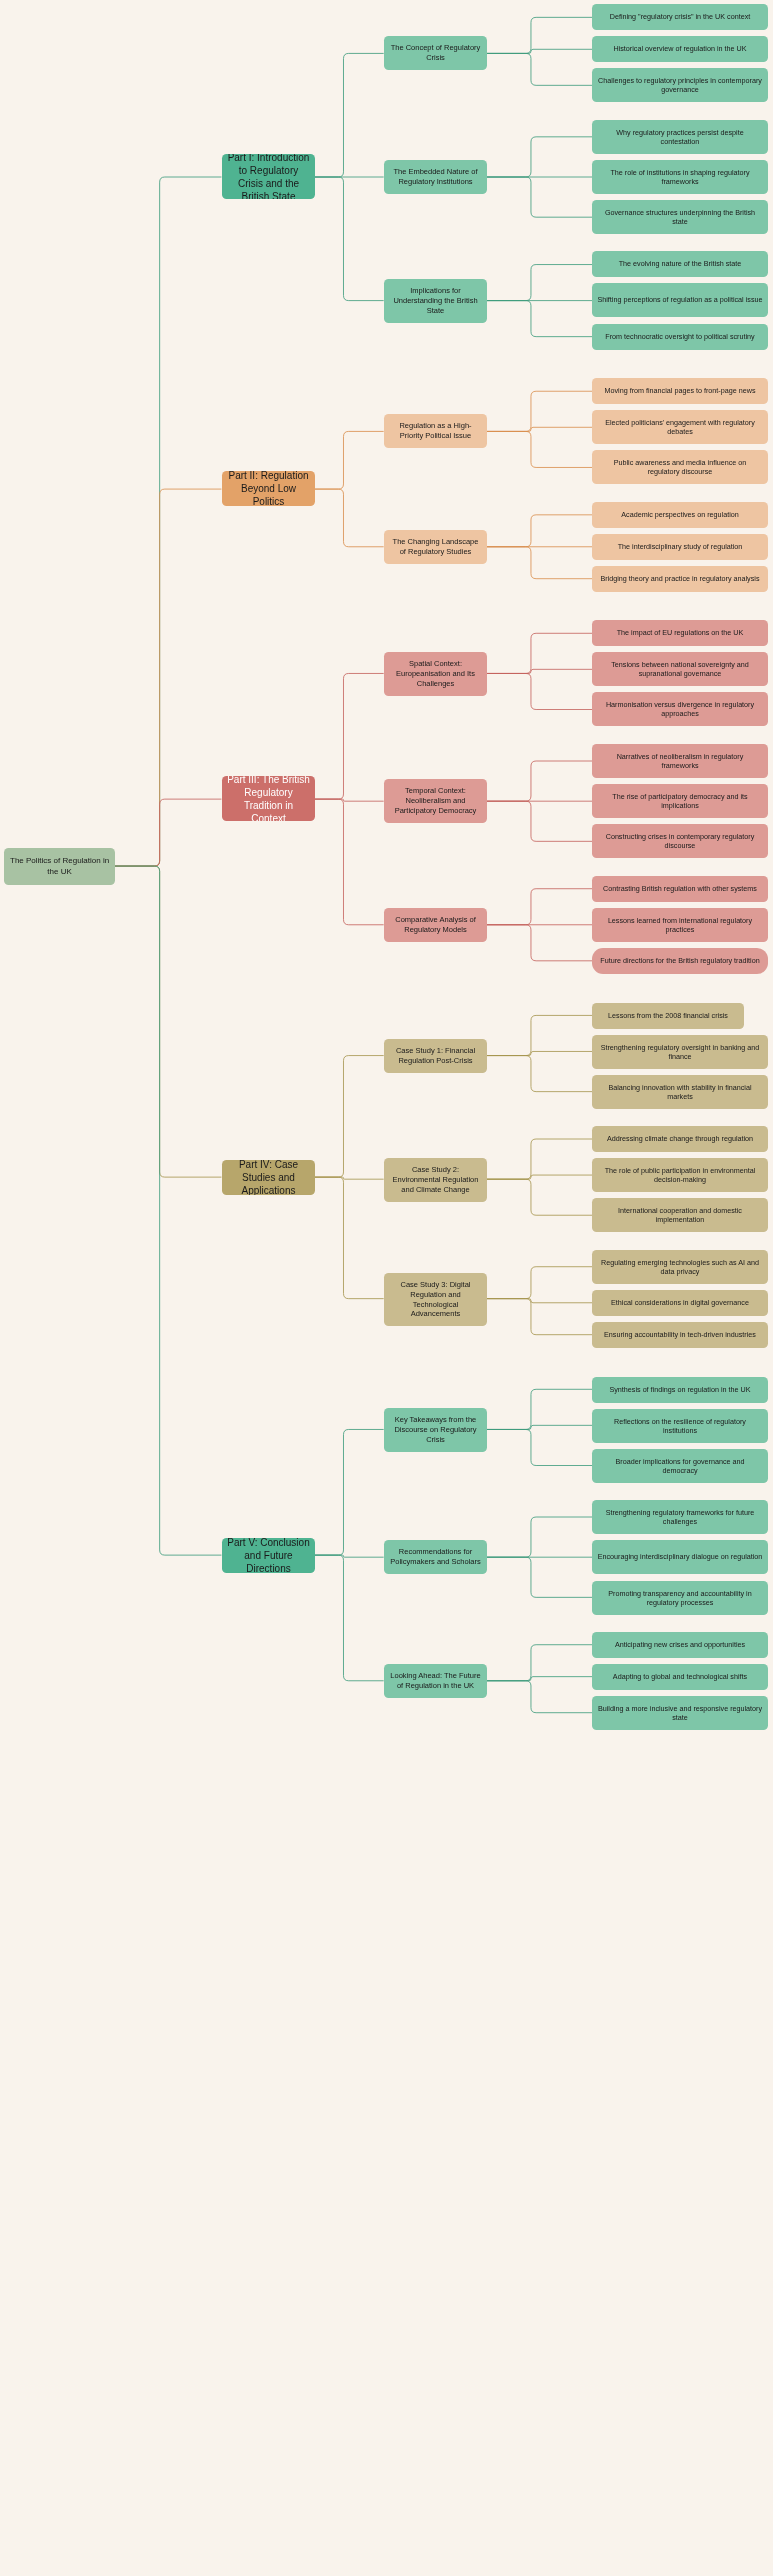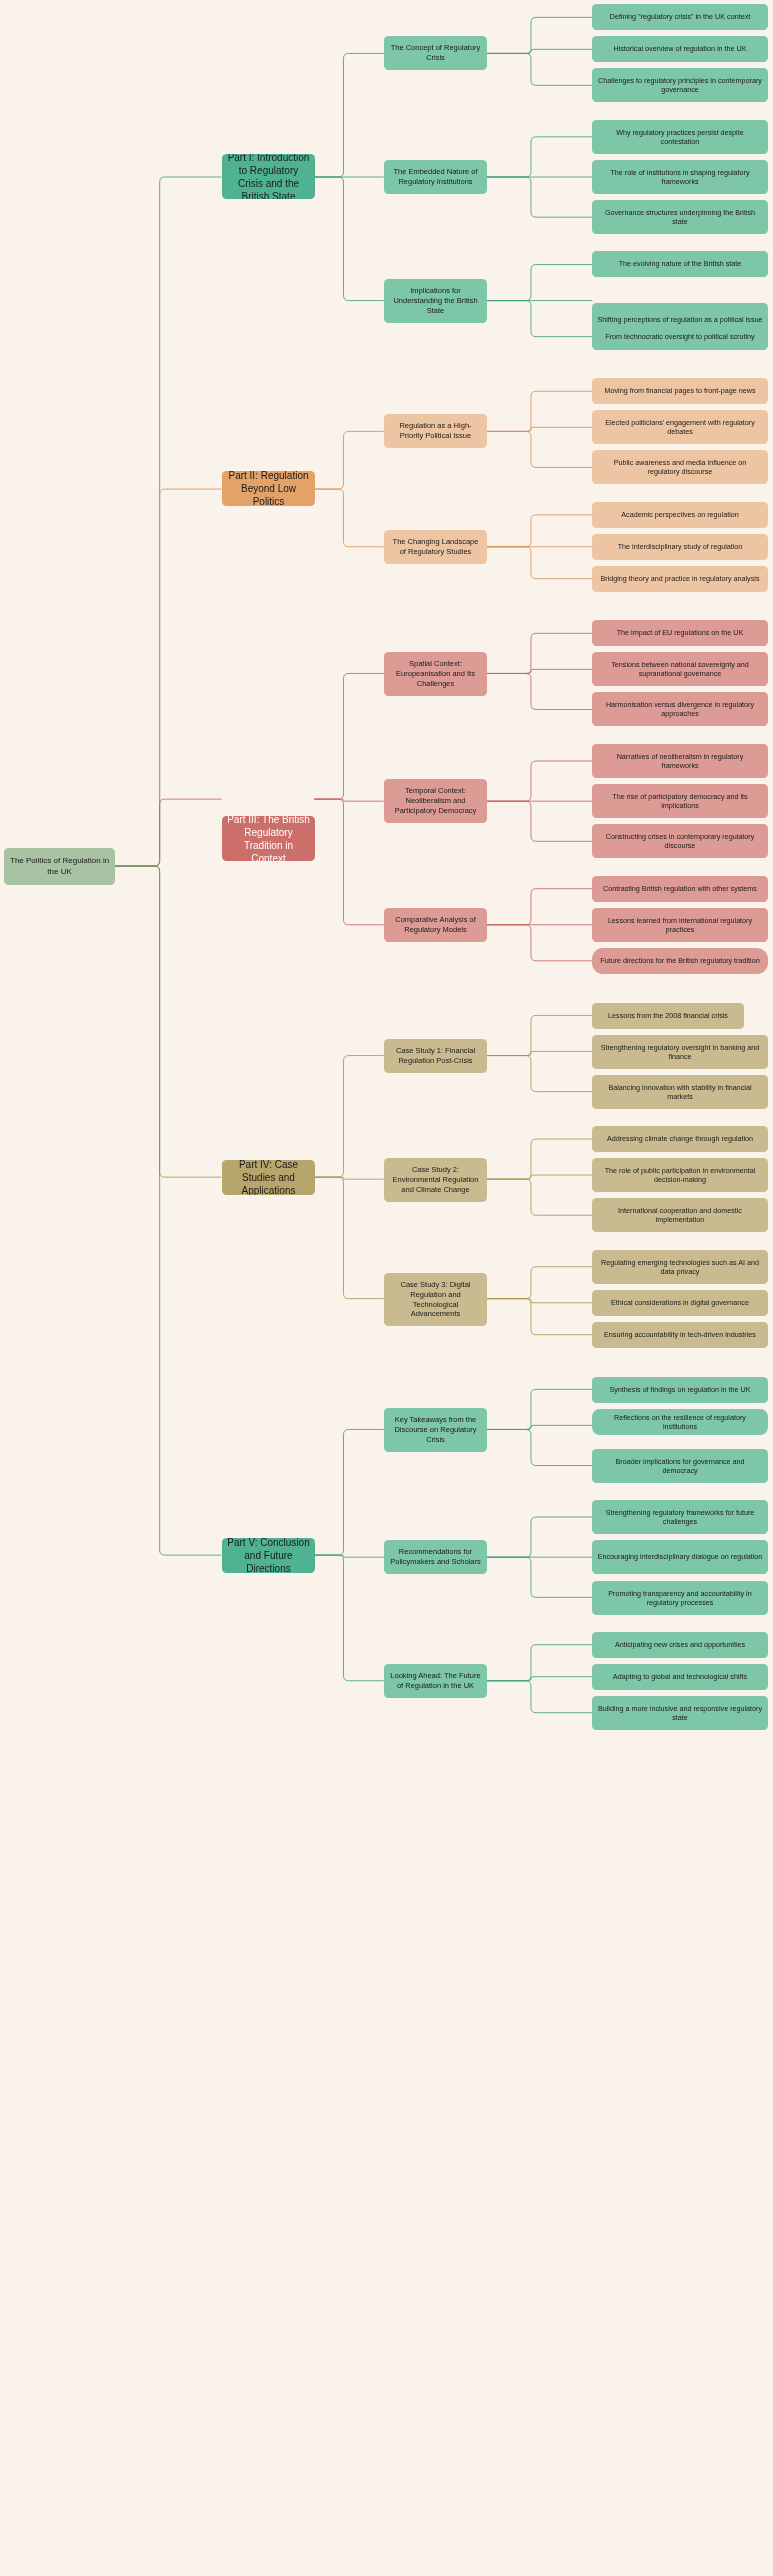--- a/index.html
+++ b/index.html
@@ -153,21 +153,21 @@
       </div>
       <div class="node node-l3" style="left: 592px; top: 200px; width: 176px; height: 34px; background: rgb(126, 198, 168); color: rgb(26, 26, 26);">
         <span>Governance structures underpinning the British state</span>
       </div>
       <div class="node node-l2" style="left: 384px; top: 279px; width: 103px; height: 44px; background: rgb(126, 198, 168); color: rgb(26, 26, 26);">
         <span>Implications for Understanding the British State</span>
       </div>
       <div class="node node-l3" style="left: 592px; top: 251px; width: 176px; height: 26px; background: rgb(126, 198, 168); color: rgb(26, 26, 26);">
         <span>The evolving nature of the British state</span>
       </div>
-      <div class="node node-l3" style="left: 592px; top: 283px; width: 176px; height: 34px; background: rgb(126, 198, 168); color: rgb(26, 26, 26); margin-top: 20px;">
+      <div class="node node-l3" style="left: 592px; top: 283px; width: 176px; height: 34px; background: rgb(126, 198, 168); color: rgb(26, 26, 26);">
         <span>Shifting perceptions of regulation as a political issue</span>
       </div>
       <div class="node node-l3" style="left: 592px; top: 324px; width: 176px; height: 26px; background: rgb(126, 198, 168); color: rgb(26, 26, 26);">
         <span>From technocratic oversight to political scrutiny</span>
       </div>
       <div class="node node-l1" style="left: 222px; top: 471px; width: 93px; height: 35px; background: rgb(227, 162, 104); color: rgb(26, 26, 26);">
         <span>Part II: Regulation Beyond Low Politics</span>
       </div>
       <div class="node node-l2" style="left: 384px; top: 414px; width: 103px; height: 34px; background: rgb(238, 197, 162); color: rgb(26, 26, 26);">
         <span>Regulation as a High-Priority Political Issue</span>
@@ -186,21 +186,21 @@
       </div>
       <div class="node node-l3" style="left: 592px; top: 502px; width: 176px; height: 26px; background: rgb(238, 197, 162); color: rgb(26, 26, 26);">
         <span>Academic perspectives on regulation</span>
       </div>
       <div class="node node-l3" style="left: 592px; top: 534px; width: 176px; height: 26px; background: rgb(238, 197, 162); color: rgb(26, 26, 26);">
         <span>The interdisciplinary study of regulation</span>
       </div>
       <div class="node node-l3" style="left: 592px; top: 566px; width: 176px; height: 26px; background: rgb(238, 197, 162); color: rgb(26, 26, 26);">
         <span>Bridging theory and practice in regulatory analysis</span>
       </div>
-      <div class="node node-l1" style="left: 222px; top: 776px; width: 93px; height: 45px; background: rgb(204, 111, 106); color: rgb(255, 255, 255); margin-top: 40px;">
+      <div class="node node-l1" style="left: 222px; top: 776px; width: 93px; height: 45px; background: rgb(204, 111, 106); color: rgb(255, 255, 255);">
         <span>Part III: The British Regulatory Tradition in Context</span>
       </div>
       <div class="node node-l2" style="left: 384px; top: 652px; width: 103px; height: 44px; background: rgb(221, 155, 149); color: rgb(26, 26, 26);">
         <span>Spatial Context: Europeanisation and Its Challenges</span>
       </div>
       <div class="node node-l3" style="left: 592px; top: 620px; width: 176px; height: 26px; background: rgb(221, 155, 149); color: rgb(26, 26, 26);">
         <span>The impact of EU regulations on the UK</span>
       </div>
       <div class="node node-l3" style="left: 592px; top: 652px; width: 176px; height: 34px; background: rgb(221, 155, 149); color: rgb(26, 26, 26);">
         <span>Tensions between national sovereignty and supranational governance</span>
@@ -273,21 +273,21 @@
       </div>
       <div class="node node-l1" style="left: 222px; top: 1538px; width: 93px; height: 35px; background: rgb(79, 179, 145); color: rgb(26, 26, 26);">
         <span>Part V: Conclusion and Future Directions</span>
       </div>
       <div class="node node-l2" style="left: 384px; top: 1408px; width: 103px; height: 44px; background: rgb(126, 198, 168); color: rgb(26, 26, 26);">
         <span>Key Takeaways from the Discourse on Regulatory Crisis</span>
       </div>
       <div class="node node-l3" style="left: 592px; top: 1377px; width: 176px; height: 26px; background: rgb(126, 198, 168); color: rgb(26, 26, 26);">
         <span>Synthesis of findings on regulation in the UK</span>
       </div>
-      <div class="node node-l3" style="left: 592px; top: 1409px; width: 176px; height: 26px; background: rgb(126, 198, 168); color: rgb(26, 26, 26); border-radius: 8px;">
+      <div class="node node-l3" style="left: 592px; top: 1409px; width: 176px; height: 34px; background: rgb(126, 198, 168); color: rgb(26, 26, 26);">
         <span>Reflections on the resilience of regulatory institutions</span>
       </div>
       <div class="node node-l3" style="left: 592px; top: 1449px; width: 176px; height: 34px; background: rgb(126, 198, 168); color: rgb(26, 26, 26);">
         <span>Broader implications for governance and democracy</span>
       </div>
       <div class="node node-l2" style="left: 384px; top: 1540px; width: 103px; height: 34px; background: rgb(126, 198, 168); color: rgb(26, 26, 26);">
         <span>Recommendations for Policymakers and Scholars</span>
       </div>
       <div class="node node-l3" style="left: 592px; top: 1500px; width: 176px; height: 34px; background: rgb(126, 198, 168); color: rgb(26, 26, 26);">
         <span>Strengthening regulatory frameworks for future challenges</span>

